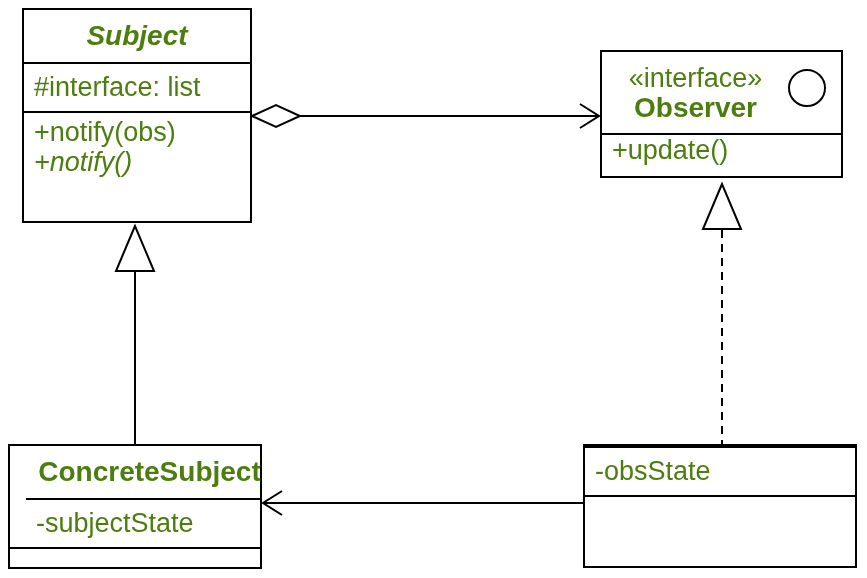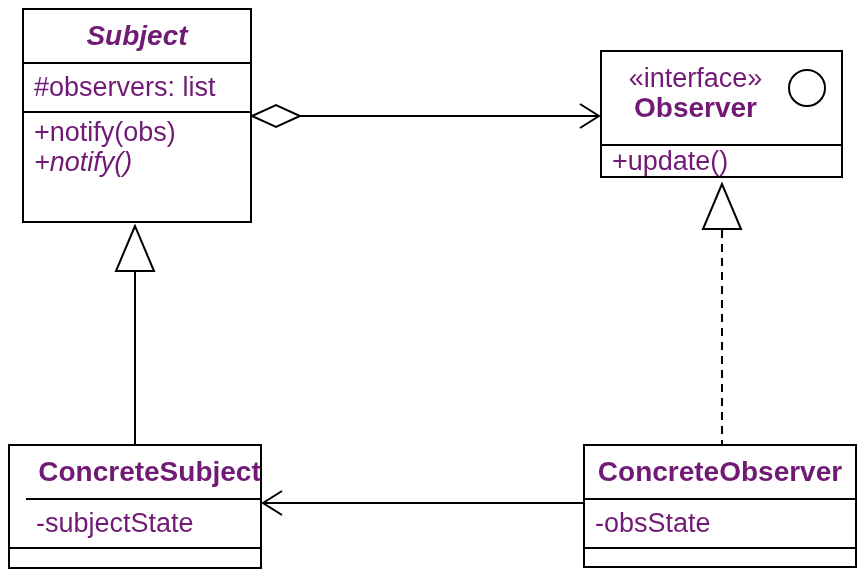--- a/index.html
+++ b/index.html
@@ -24,21 +24,21 @@
   }
   .uml-class {
     position: absolute;
     box-sizing: border-box;
     border: 2px solid #000000;
     background: #ffffff;
     display: flex;
     flex-direction: column;
     font-size: 27px;
     line-height: 1.1;
-    color: #701a75;
+    color: #4d7c0f;
   }
   .sec { box-sizing: border-box; }
   .sec-title {
     display: flex;
     align-items: center;
     justify-content: center;
     font-weight: bold;
     font-size: 28px;
     flex: 0 0 auto;
   }
@@ -61,21 +61,21 @@
     border-top: 2px solid #000000;
     flex: 1 1 auto;
   }
 
   
   #cls-subject { left: 22px; top: 8px; width: 230px; height: 215px; }
   #cls-subject .sec-title { height: 52px; }
   #cls-subject .sec-attrs { height: 49px; }
 
   
-  #cls-observer { left: 600px; top: 50px; width: 243px; height: 128px; justify-content: space-between; }
+  #cls-observer { left: 600px; top: 50px; width: 243px; height: 128px; }
   #cls-observer .sec-header {
     position: relative;
     height: 81px;
     display: flex;
     flex-direction: column;
     align-items: center;
     justify-content: center;
     padding-right: 52px;
     flex: 0 0 auto;
   }
@@ -133,21 +133,21 @@
      ConcreteSubject --&gt;
     <g>
       <line class="edge-line" x1="583" y1="503" x2="265" y2="503"></line>
       <polyline class="marker-open" points="282,491 263,503 282,515"></polyline>
     </g>
   </svg>
 
   <div class="uml-class" id="cls-subject">
     <div class="sec sec-title italic">Subject</div>
     <div class="sec sec-attrs">
-      <span>#observers: list</span>
+      <span>#interface: list</span>
     </div>
     <div class="sec sec-methods">
       <div class="method-line">+notify(obs)</div>
       <div class="method-line italic">+notify()</div>
     </div>
   </div>
 
   <div class="uml-class" id="cls-observer">
     <div class="sec sec-header">
       <div class="stereotype-line">«interface»</div>
@@ -161,20 +161,19 @@
 
   <div class="uml-class" id="cls-concrete-subject">
     <div class="sec sec-title">ConcreteSubject</div>
     <div class="sec sec-attrs">
       <span>-subjectState</span>
     </div>
     <div class="sec sec-empty"></div>
   </div>
 
   <div class="uml-class" id="cls-concrete-observer">
-    <div class="sec sec-title">ConcreteObserver</div>
     <div class="sec sec-attrs">
       <span>-obsState</span>
     </div>
     <div class="sec sec-empty"></div>
   </div>
 
 </div>
 
 </body></html>

